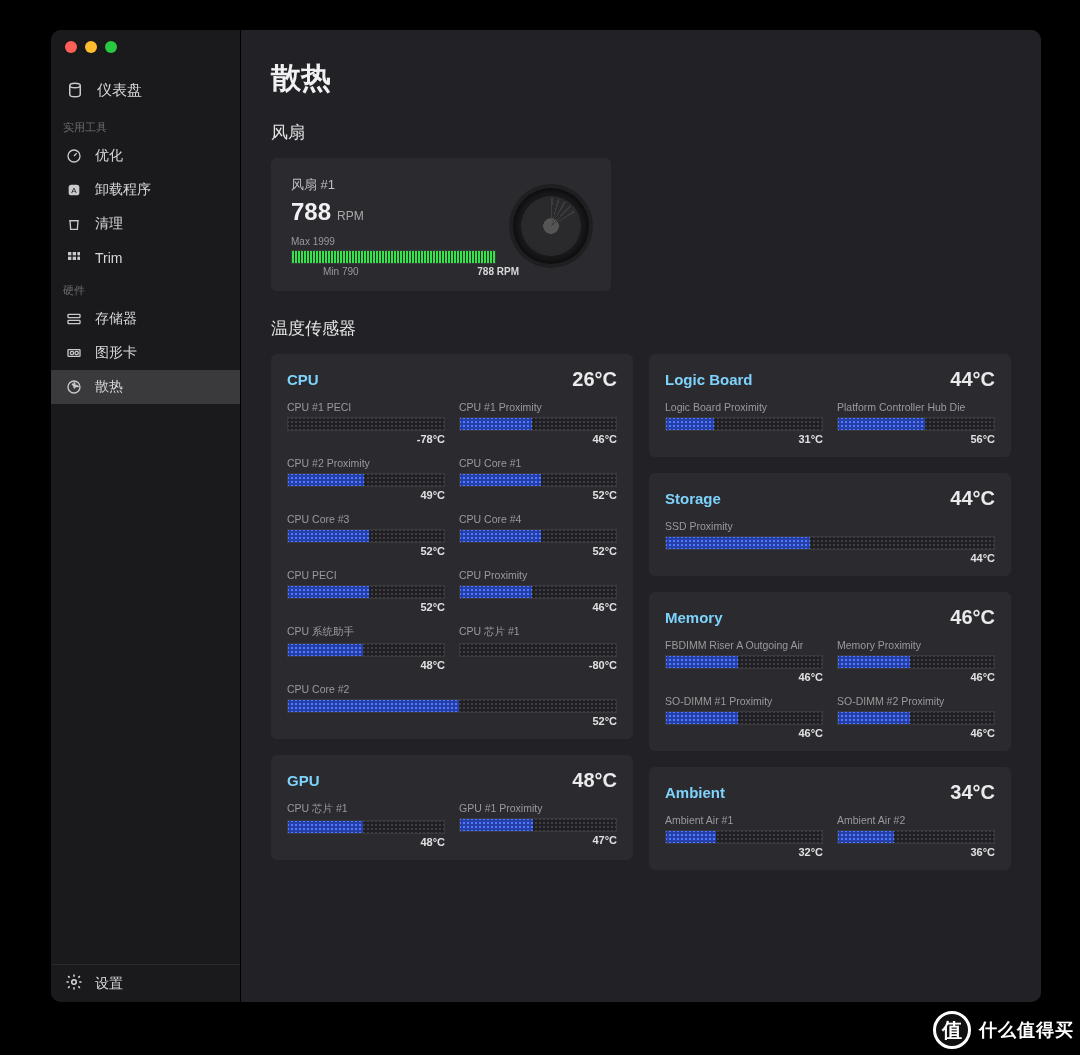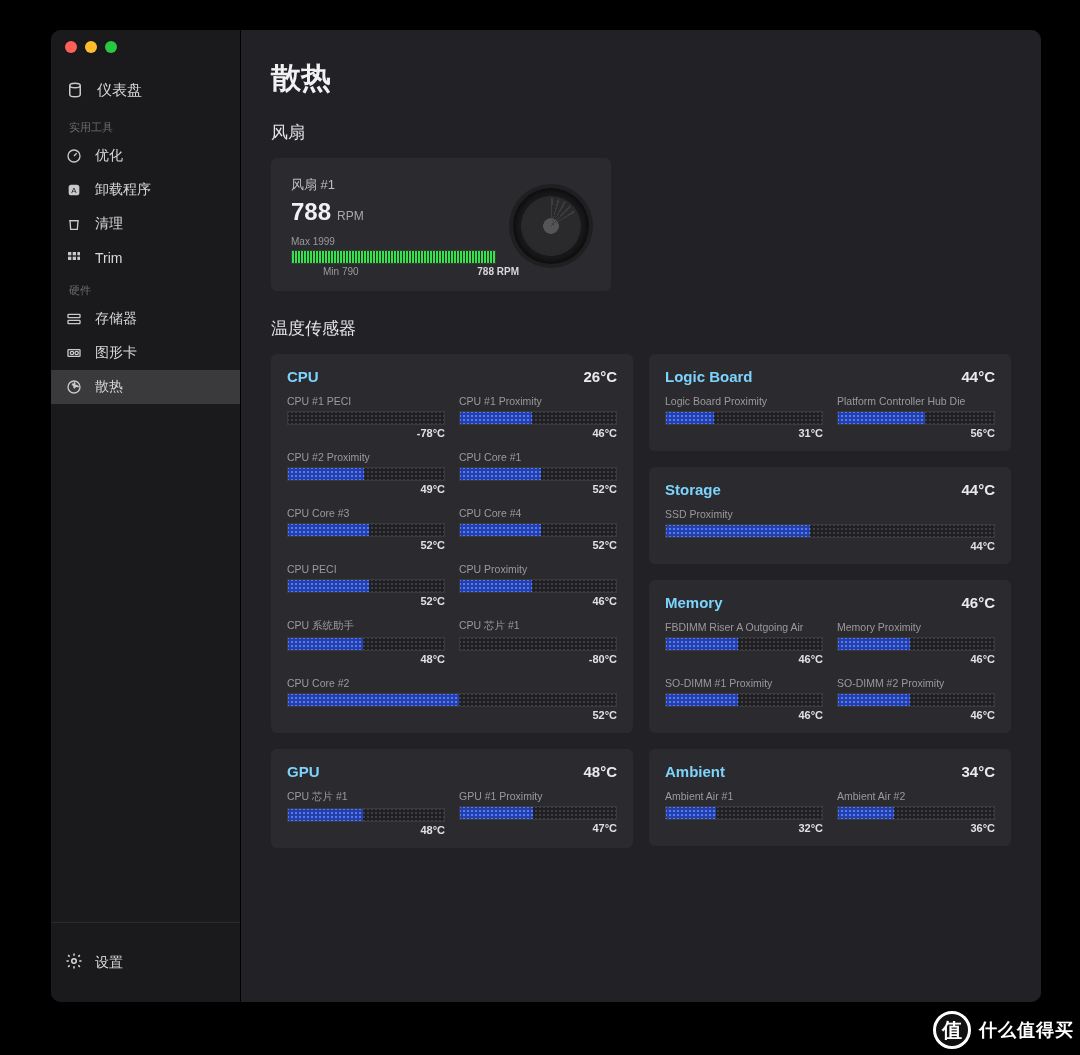--- a/index.html
+++ b/index.html
@@ -38,41 +38,41 @@
     padding-left: 14px;
   }
   .dot { width: 12px; height: 12px; border-radius: 50%; }
   .dot.red { background:#ff5f57; }
   .dot.yellow { background:#febc2e; }
   .dot.green { background:#28c840; }
   .nav { flex:1; overflow:auto; padding-top:4px; }
   .section-label {
     font-size: 11px;
     color: #6b6b6f;
-    padding: 8px 18px 4px;
+    padding: 8px 12px 4px;
   }
   .nav-item {
     display:flex; align-items:center;
     gap:12px;
     padding: 8px 14px;
     font-size:14px;
     color:#d8d8da;
     cursor:pointer;
   }
   .nav-item.top { padding-top:12px; padding-bottom:12px; font-size:15px;}
   .nav-item.active { background:#3a3a3d; }
   .nav-item .ico {
     width:18px; height:18px;
     display:inline-flex; align-items:center; justify-content:center;
     color:#c9c9cc;
   }
   .nav-item.top .ico { width:20px; height:20px; }
   .settings-row {
     border-top:1px solid #2a2a2d;
-    padding:29px 14px;
+    padding:8px 14px;
     display:flex; align-items:center; gap:12px;
     font-size:14px; color:#d8d8da;
     cursor:pointer;
   }
   
   .main {
     flex:1;
     background:#222226;
     overflow:auto;
     padding: 28px 30px 30px 30px;
@@ -122,21 +122,21 @@
   
   .sensors-area { display:flex; gap:16px; }
   .col { flex:1; display:flex; flex-direction:column; gap:16px; }
   .card {
     background:#2b2b2f;
     border-radius:6px;
     padding:14px 16px 12px;
   }
   .card-head { display:flex; justify-content:space-between; align-items:center; margin-bottom:10px; }
   .card-title { font-size:15px; font-weight:600; color:#7dd3fc; }
-  .card-temp  { font-size:15px; font-weight:600; color:#eaeaec; }
+  .card-temp  { font-size:20px; font-weight:600; color:#eaeaec; }
   .grid2 { display:grid; grid-template-columns: 1fr 1fr; gap: 12px 14px; }
   .sensor { }
   .sensor.wide { grid-column: 1 / -1; }
   .s-label { font-size:10.5px; color:#9a9a9d; margin-bottom:4px; white-space:nowrap; overflow:hidden; text-overflow:ellipsis; }
   .bar-wrap {
     height:14px;
     background:#202024;
     border:1px solid #3a3a3d;
     position:relative;
     overflow:hidden;

